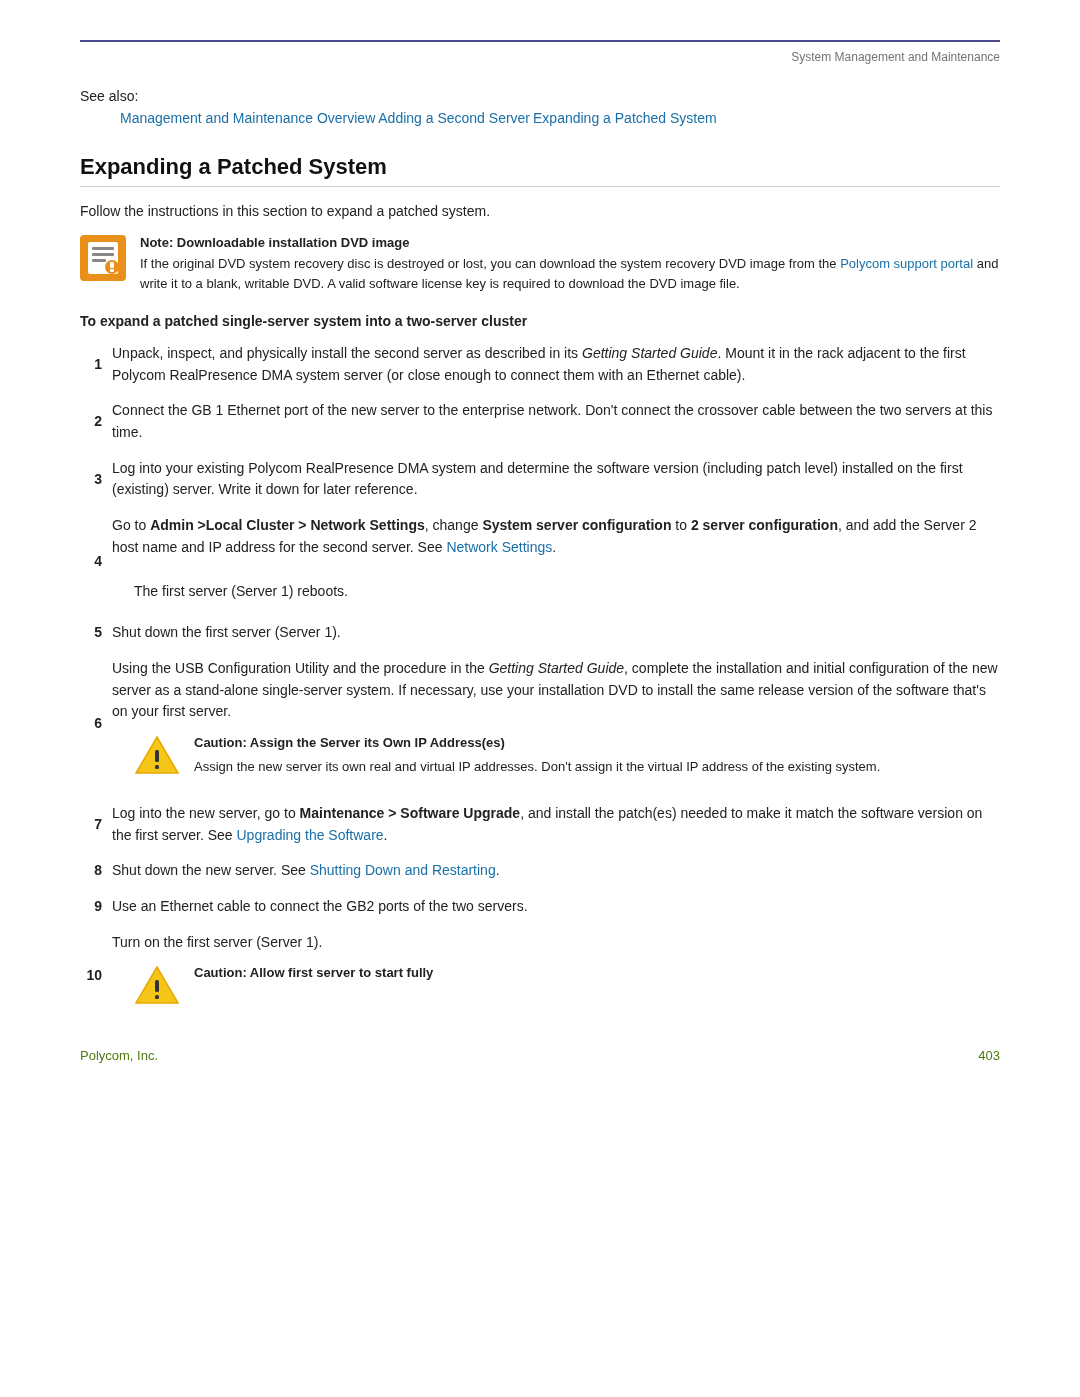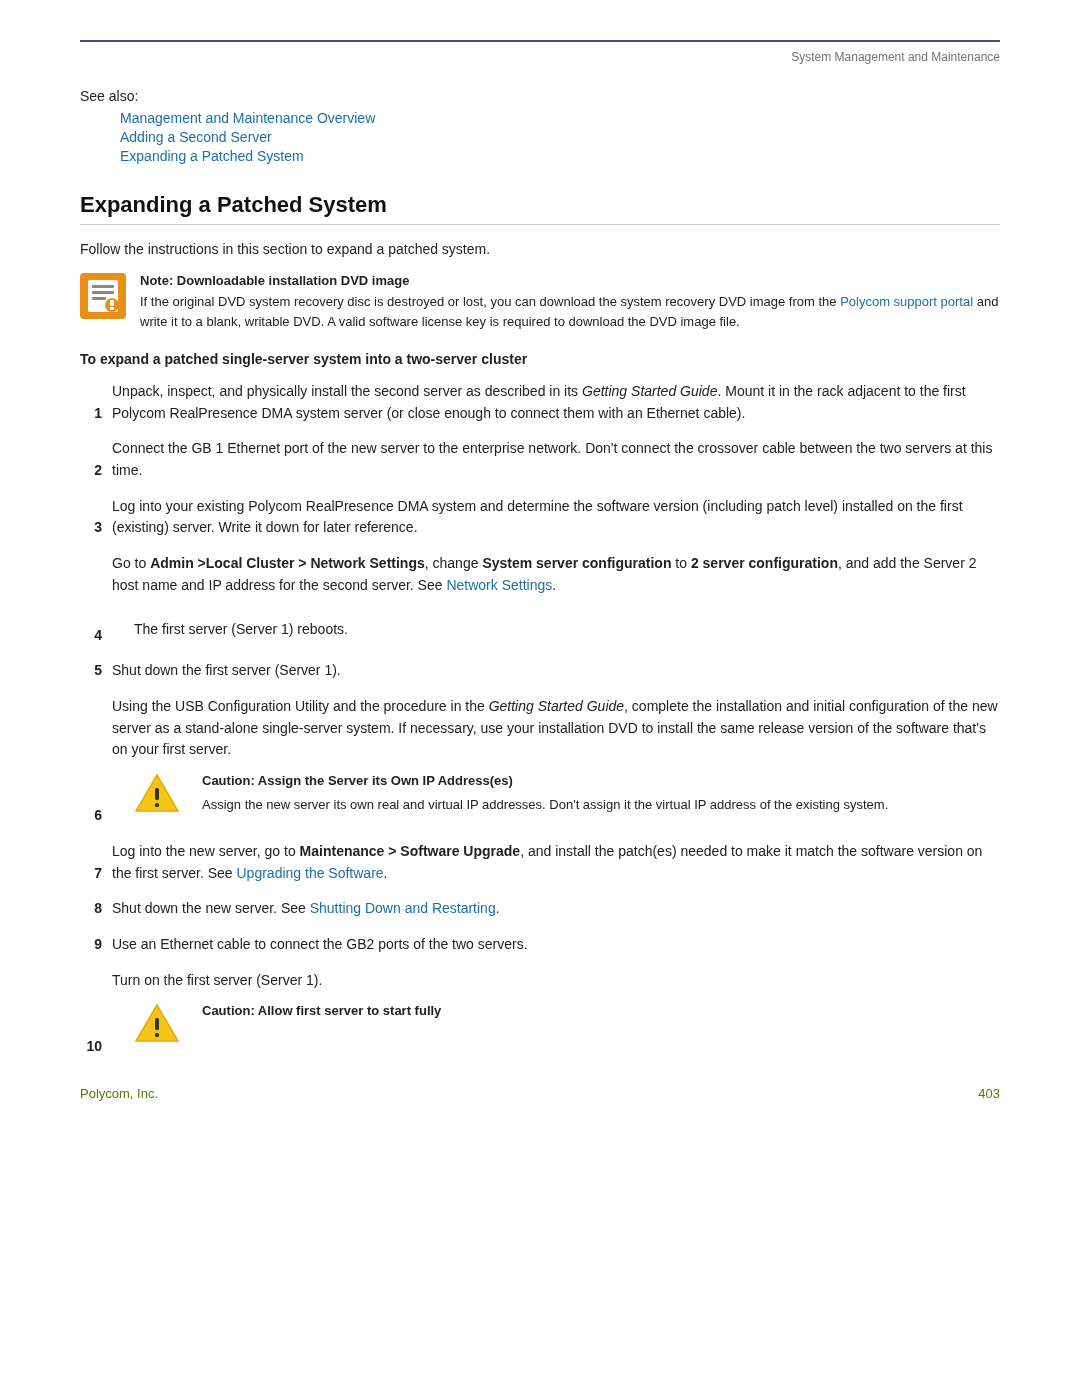--- a/index.html
+++ b/index.html
@@ -31,21 +31,21 @@
       font-size: 14px;
       margin-bottom: 6px;
     }
     .link {
       color: #1a6fa8;
       text-decoration: none;
       cursor: pointer;
     }
     .see-also-links {
       display: flex;
-      flex-direction: column;
+      flex-direction: row;
       gap: 3px;
       margin-left: 40px;
       margin-bottom: 28px;
     }
     .section-title {
       font-size: 22px;
       font-weight: bold;
       color: #111;
       border-bottom: 1px solid #ccc;
       padding-bottom: 6px;
@@ -80,21 +80,21 @@
     }
     .steps-list {
       list-style: none;
       counter-reset: step-counter;
       padding: 0;
       margin: 0 0 0 0;
     }
     .steps-list > li {
       counter-increment: step-counter;
       display: flex;
-      align-items: flex-end;
+      align-items: center;
       gap: 10px;
       margin-bottom: 14px;
       font-size: 14px;
       line-height: 1.55;
     }
     .steps-list > li::before {
       content: counter(step-counter);
       font-weight: bold;
       min-width: 22px;
       text-align: right;
@@ -108,21 +108,21 @@
     .step-content strong { font-weight: bold; }
     .sub-note {
       margin-top: 22px;
       margin-bottom: 6px;
       font-size: 14px;
       margin-left: 22px;
     }
     .caution-box {
       display: flex;
       align-items: flex-start;
-      gap: 22px;
+      gap: 14px;
       margin: 10px 0 10px 22px;
     }
     .caution-content {
       flex: 1;
     }
     .caution-title {
       font-size: 13px;
       font-weight: bold;
       margin-bottom: 4px;
     }

